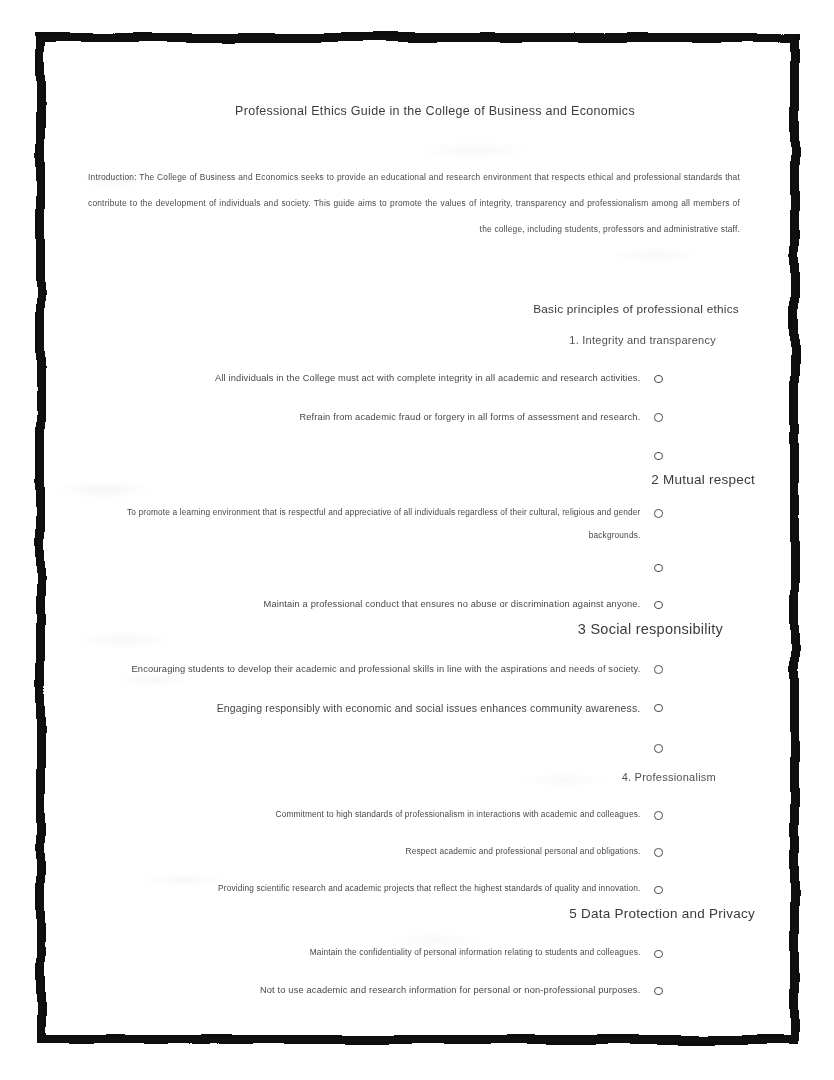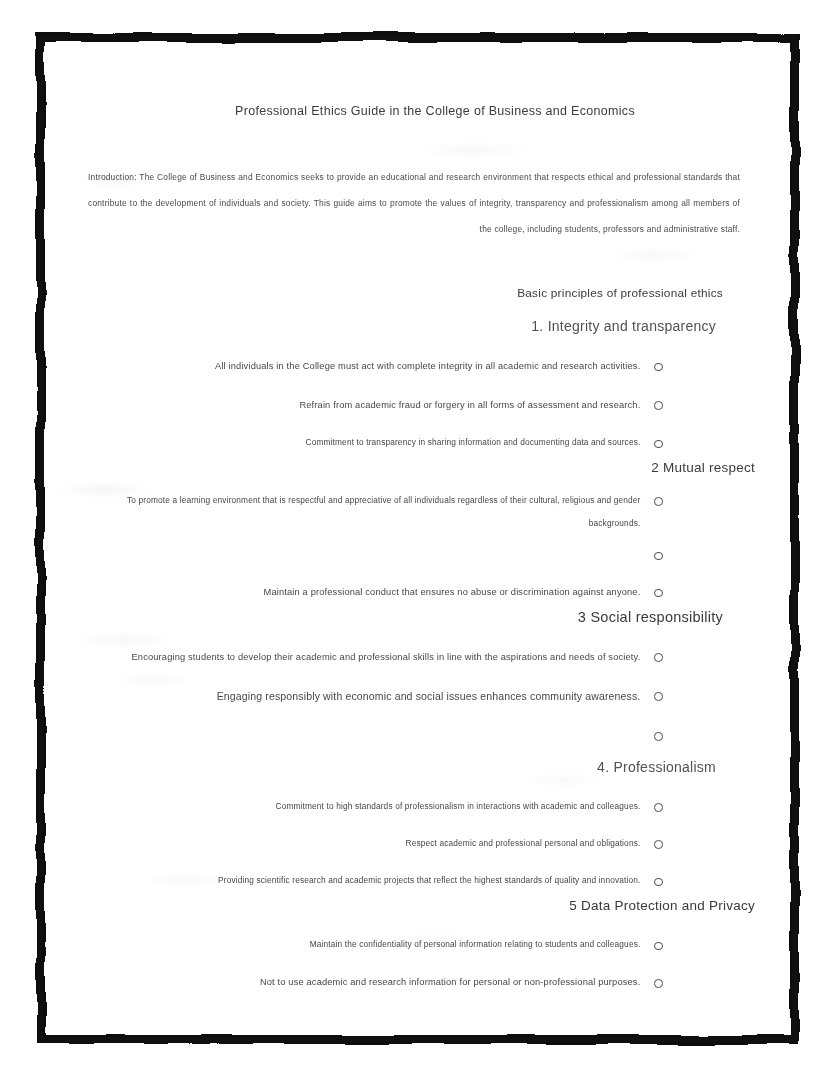--- a/index.html
+++ b/index.html
@@ -66,22 +66,22 @@
     text-align-last: right;
   }
   section { display: block; }
   .heading {
     font-weight: 400;
     color: #3a3a3a;
     text-align: right;
     margin: 0;
     letter-spacing: 0.25px;
   }
-  .h-md { margin-top: 44px; padding-right: 67px; font-size: 11.8px; }
-  .h-xs { margin-top: 18px; padding-right: 74px; font-size: 14px; color: #515151; }
+  .h-md { margin-top: 60px; padding-right: 51px; font-size: 11.8px; }
+  .h-xs { margin-top: 18px; padding-right: 74px; font-size: 11px; color: #515151; }
   .h-lg { margin-top: 12px; padding-right: 35px; font-size: 13.5px; }
   .h-xl { margin-top: 10px; padding-right: 67px; font-size: 14.5px; }
   .item-row {
     margin-top: 26px;
     display: flex;
     justify-content: flex-end;
     align-items: flex-start;
     padding-right: 127px;
   }
   .item-text {
@@ -145,21 +145,20 @@
     <span class="item-text i-md">All individuals in the College must act with complete integrity in all academic and research activities.</span>
     <span class="circle"></span>
   </div>
 
   <div class="item-row">
     <span class="item-text i-md">Refrain from academic fraud or forgery in all forms of assessment and research.</span>
     <span class="circle"></span>
   </div>
 
   <div class="item-row">
-    <span class="item-text i-sm">Commitment to transparency in sharing information and documenting data and sources.</span>
     <span class="circle"></span>
   </div>
 </div>
   </section>
 
   <section class="section">
     <h2 class="heading h-lg">2 Mutual respect</h2>
     <div class="items">
   <div class="item-row wrap">
     <span class="item-text i-sm">To promote a learning environment that is respectful and appreciative of all individuals regardless of their cultural, religious and gender backgrounds.</span>

